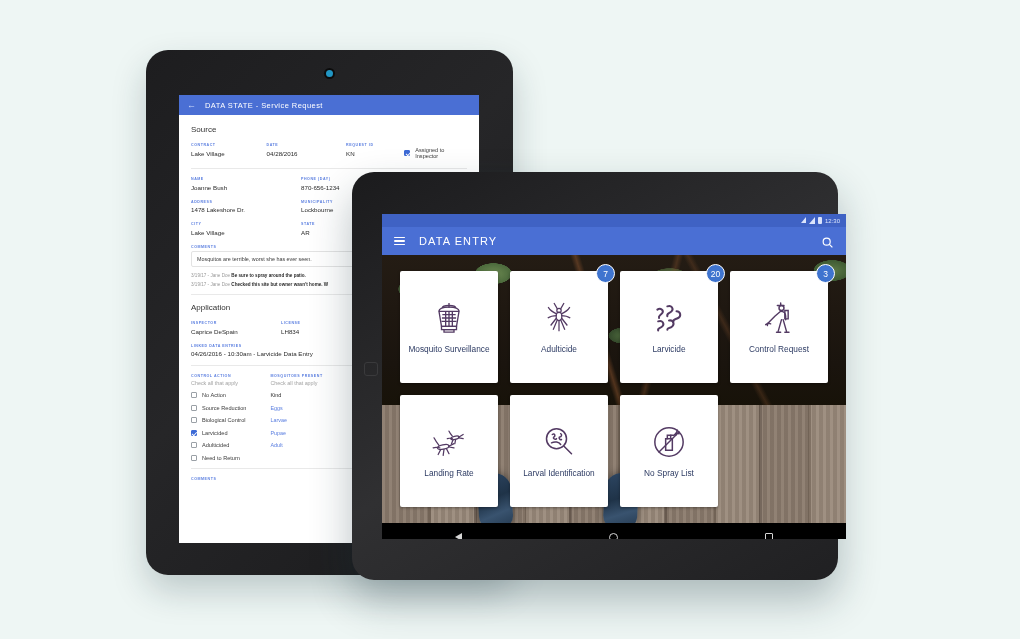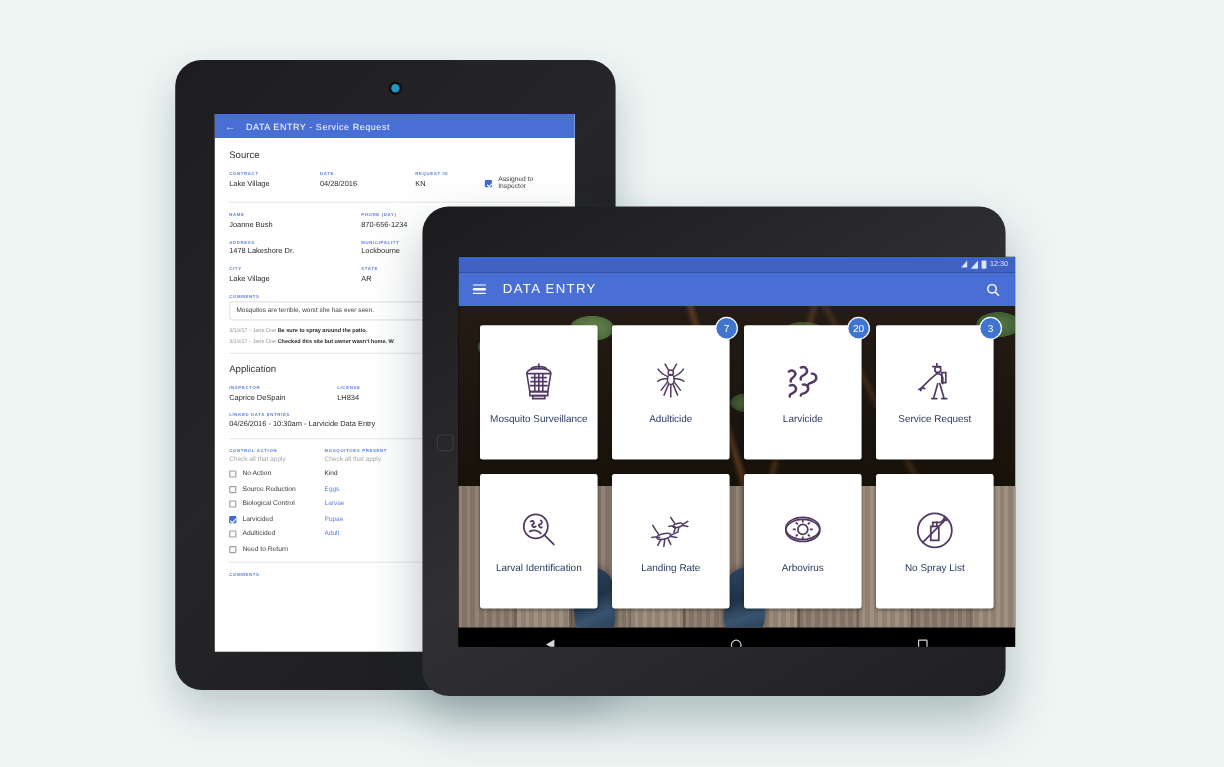--- a/index.html
+++ b/index.html
@@ -195,21 +195,21 @@
 <body>
 
 <div class="stage">
 
   <div class="tablet" id="tablet-left">
     <div class="bezel-cam"></div>
     <div class="screen">
 
       <div class="lt-appbar">
         <span class="back">←</span>
-        <span class="title">DATA ENTRY - Service Request</span>
+        <span class="title">DATA STATE - Service Request</span>
       </div>
 
       <div class="lt-body">
 
         <div class="sec-title">Source</div>
 
         <div class="fieldrow">
           <div class="field" style="width:78px">
             <div class="flabel">CONTRACT</div>
             <div class="fval">Lake Village</div>
@@ -446,63 +446,52 @@
                 <path d="M22 9h8M26 6v3"></path>
                 <circle cx="27" cy="12" r="3"></circle>
                 <path d="M31 15h4v10h-4z"></path>
                 <path d="M26 16c4 0 6 2 6 6v4"></path>
                 <path d="M26 16l-7 6-8 8"></path>
                 <path d="M11 30l-3 2M11 30l-1 3M11 30l3 1"></path>
                 <path d="M27 26l-4 14M29 26l4 14"></path>
                 <path d="M21 41h5M31 41h5"></path>
               </svg>
             </span>
-            <span class="tlabel">Service Request</span>
-          </div>
-
-          <div class="tile">
-            <span class="glyph">
-              <svg viewBox="0 0 48 48" fill="none" stroke="currentColor" stroke-width="1.8" stroke-linecap="round">
-                <circle cx="21" cy="20" r="12"></circle>
-                <path d="M30 29l9 9"></path>
-                <path d="M16 15c3-2 4 2 2 3s1 4 3 2"></path>
-                <path d="M26 14c2 1 1 4-1 4s0 4 2 3"></path>
-                <path d="M15 25c4-2 9-1 11 2"></path>
-              </svg>
-            </span>
-            <span class="tlabel">Larval Identification</span>
+            <span class="tlabel">Control Request</span>
           </div>
 
           <div class="tile">
             <span class="glyph">
               <svg viewBox="0 0 48 48" fill="none" stroke="currentColor" stroke-width="1.5" stroke-linecap="round">
                 <ellipse cx="17" cy="30" rx="7" ry="2.6" transform="rotate(-12 17 30)"></ellipse>
                 <path d="M24 29l6-3M24 30l6 1"></path>
                 <path d="M12 28c-4-5-6-9-6-9M13 31c-5-1-8 0-8 0"></path>
                 <path d="M14 33l-3 6M18 33l-1 7M21 32l3 6"></path>
                 <ellipse cx="31" cy="19" rx="5" ry="1.9" transform="rotate(-14 31 19)"></ellipse>
                 <path d="M36 18l5-3M36 19l5 1"></path>
                 <path d="M28 17c-3-4-4-6-4-6M28 20c-4-1-6 0-6 0"></path>
                 <path d="M29 21l-2 5M32 21l-1 5"></path>
               </svg>
             </span>
             <span class="tlabel">Landing Rate</span>
           </div>
 
           <div class="tile">
             <span class="glyph">
-              <svg viewBox="0 0 48 48" fill="none" stroke="currentColor" stroke-width="1.7">
-                <ellipse cx="24" cy="24" rx="17" ry="11"></ellipse>
-                <ellipse cx="24" cy="22" rx="17" ry="11"></ellipse>
-                <circle cx="24" cy="23" r="5"></circle>
-                <path d="M24 16v-3M24 30v3M17 23h-3M31 23h3M19 18l-2-2M29 18l2-2M19 28l-2 2M29 28l2 2"></path>
-              </svg>
-            </span>
-            <span class="tlabel">Arbovirus</span>
-          </div>
+              <svg viewBox="0 0 48 48" fill="none" stroke="currentColor" stroke-width="1.8" stroke-linecap="round">
+                <circle cx="21" cy="20" r="12"></circle>
+                <path d="M30 29l9 9"></path>
+                <path d="M16 15c3-2 4 2 2 3s1 4 3 2"></path>
+                <path d="M26 14c2 1 1 4-1 4s0 4 2 3"></path>
+                <path d="M15 25c4-2 9-1 11 2"></path>
+              </svg>
+            </span>
+            <span class="tlabel">Larval Identification</span>
+          </div>
+
 
           <div class="tile">
             <span class="glyph">
               <svg viewBox="0 0 48 48" fill="none" stroke="currentColor" stroke-width="1.8" stroke-linecap="round">
                 <circle cx="24" cy="24" r="17"></circle>
                 <path d="M12 36L36 12"></path>
                 <path d="M20 20h8v14h-8z"></path>
                 <path d="M22 20v-4h4v4"></path>
                 <path d="M26 16h4l3-3"></path>
                 <path d="M33 13l3 1M33 13l1-3M33 13l-1 3"></path>

